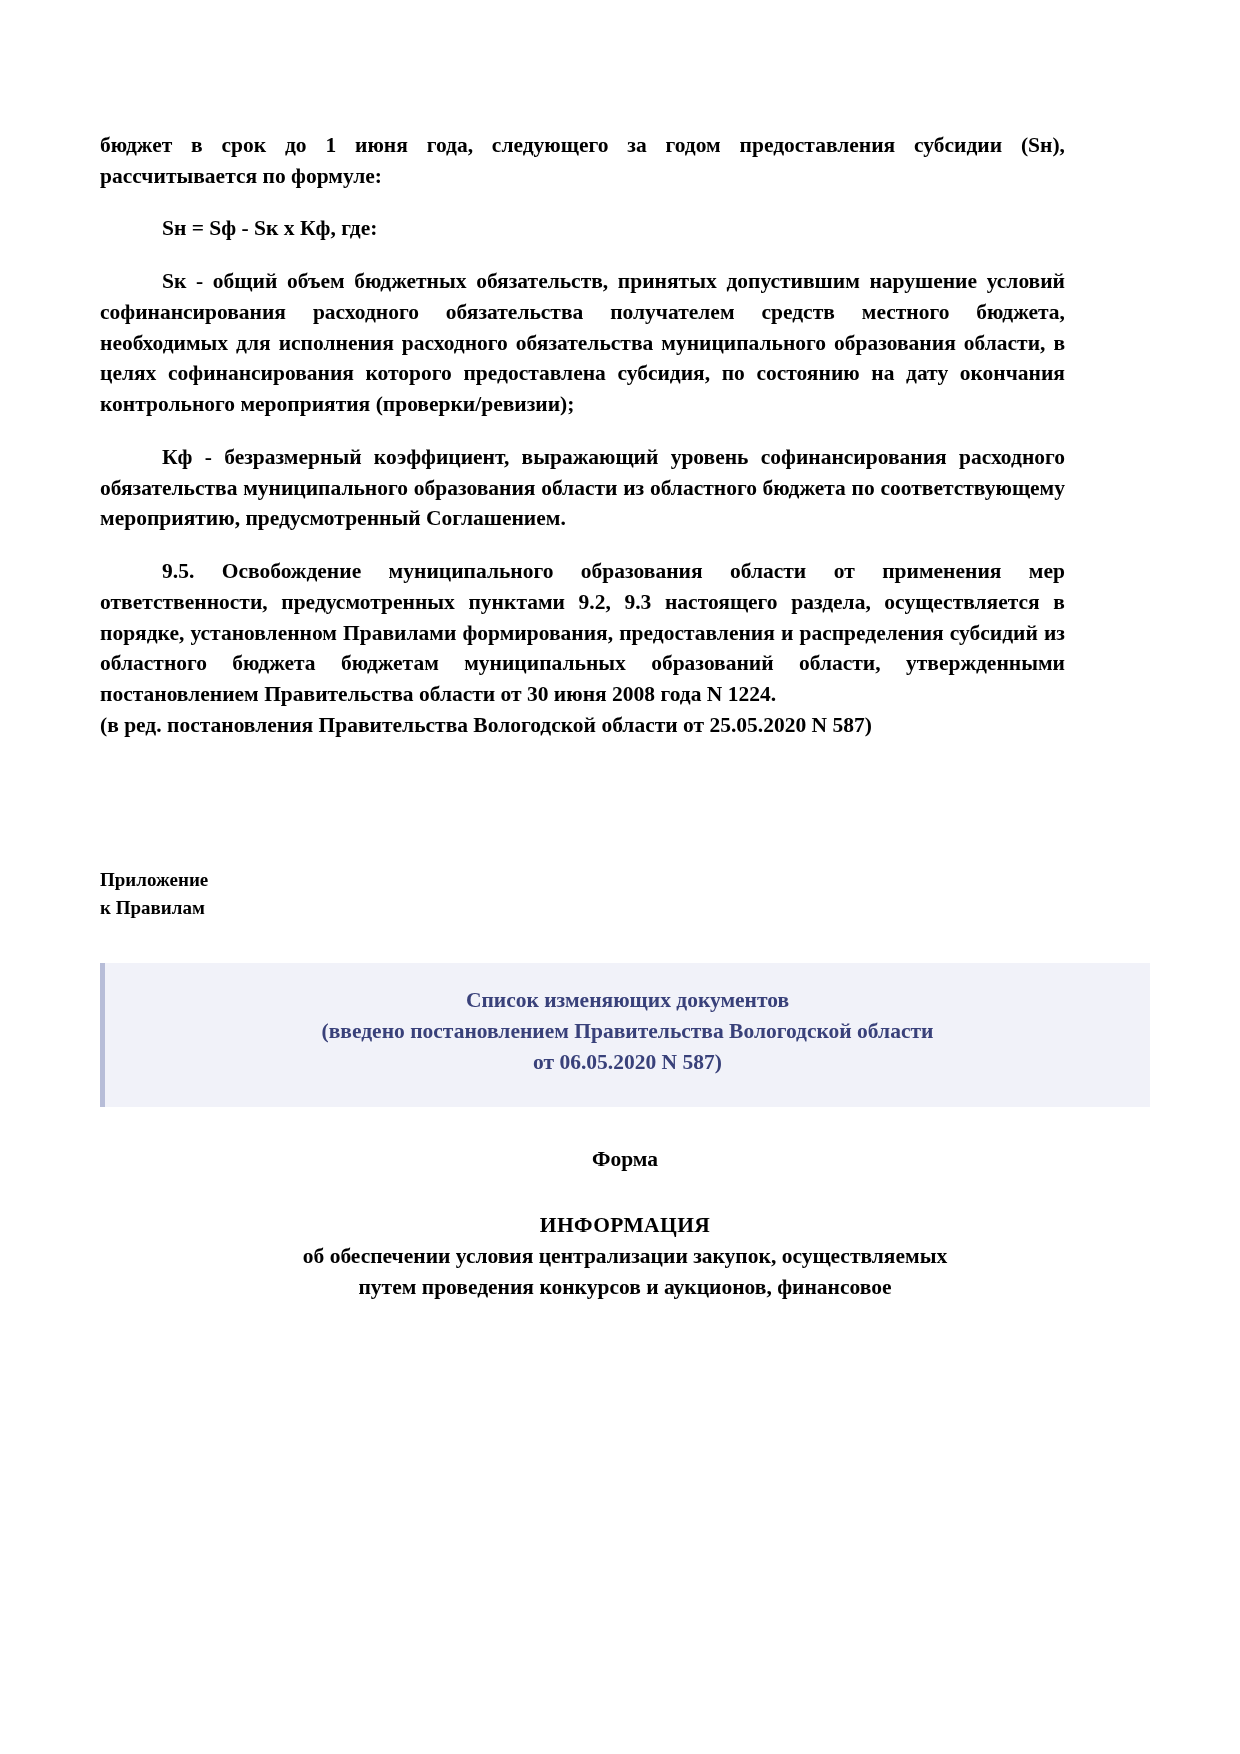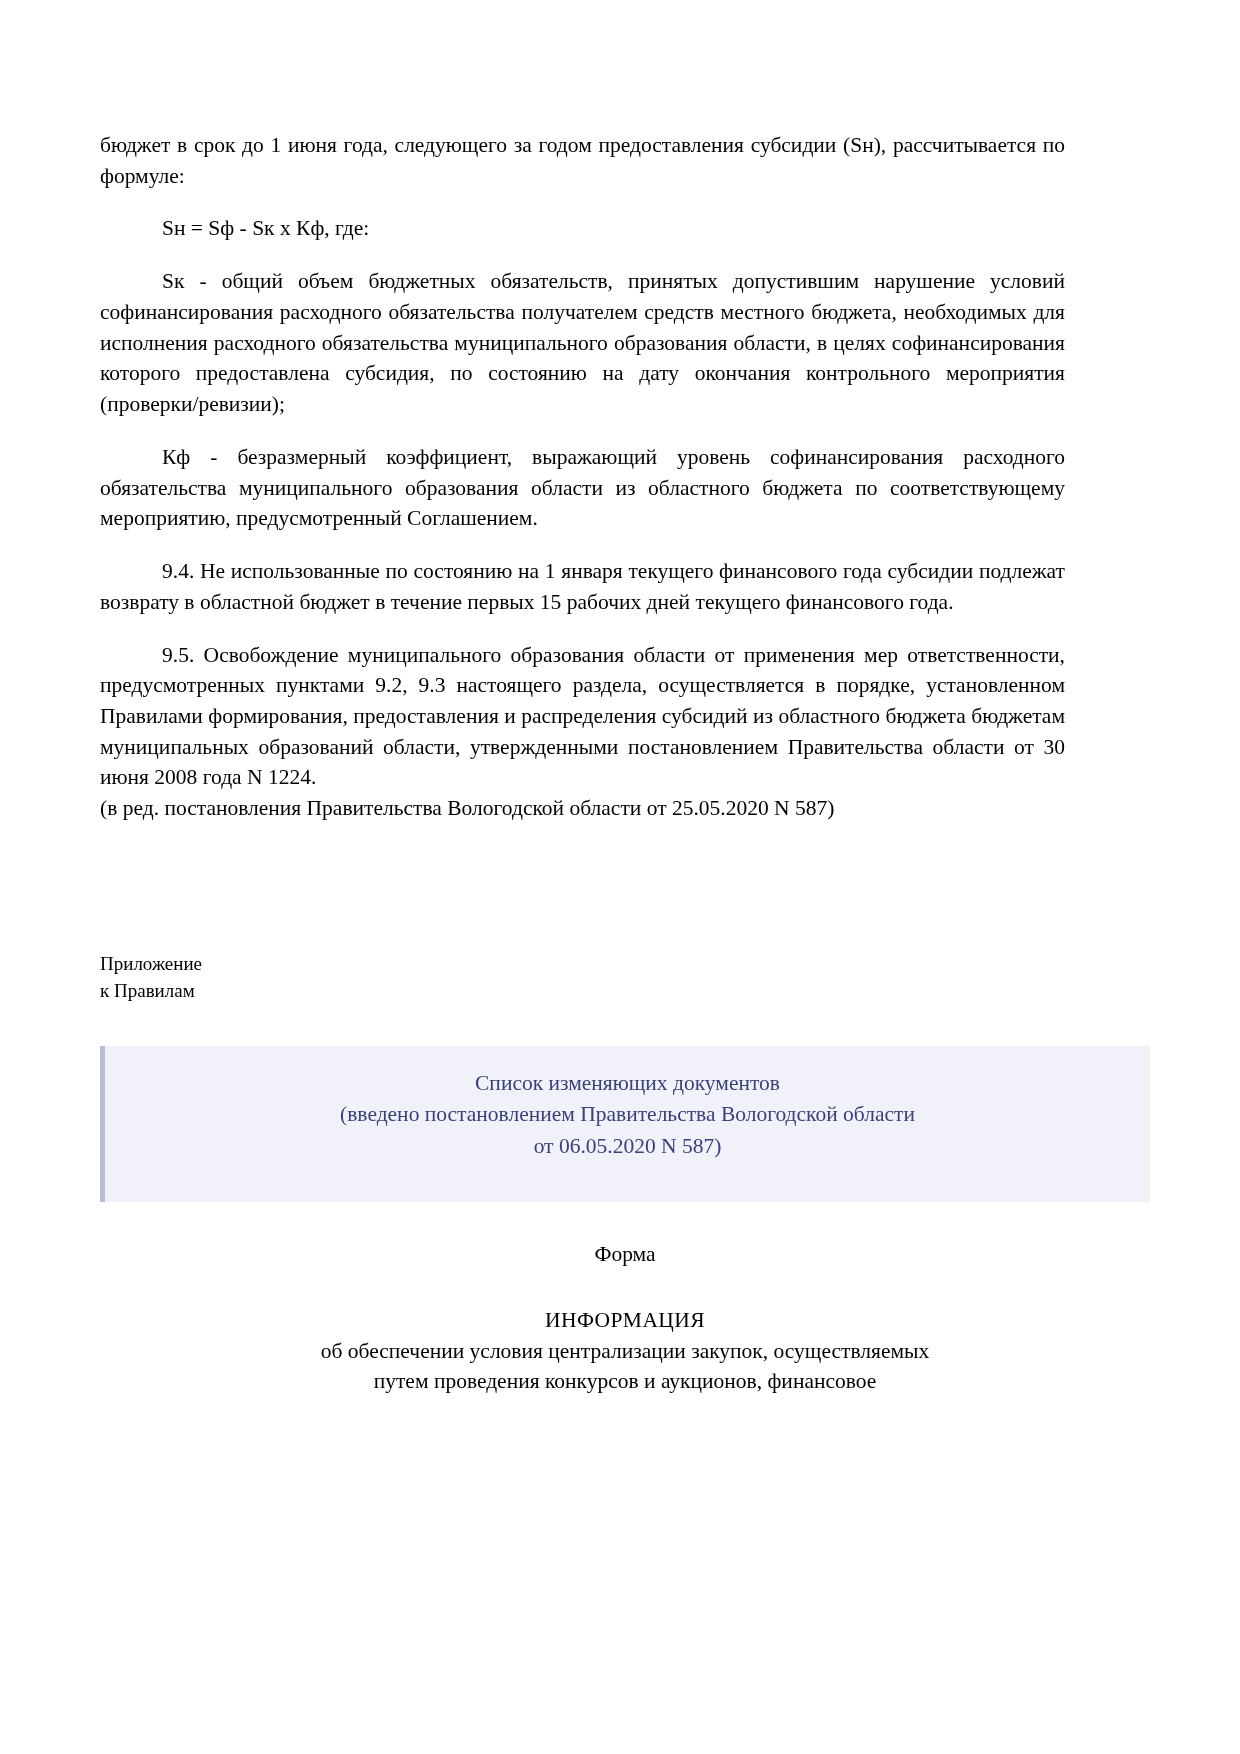--- a/index.html
+++ b/index.html
@@ -15,20 +15,21 @@
     color: #000000;
     position: relative;
     overflow: hidden;
   }
   .page {
     position: relative;
     width: 1240px;
     height: 1336px;
     box-sizing: border-box;
     padding: 130px 90px 90px 100px;
+    font-weight: bold;
   }
   .doc-body {
     width: 965px;
     font-size: 21.5px;
     line-height: 1.43;
   }
   p.para {
     margin: 0 0 22px 0;
     text-align: justify;
     text-justify: inter-word;
@@ -52,21 +53,21 @@
     line-height: 1.43;
     margin-top: 8px;
   }
   .right-block div {
     white-space: nowrap;
   }
   .change-note {
     margin: 42px 0 0 0;
     background: #f1f2f9;
     border-left: 5px solid #b7bdd8;
-    padding: 22px 30px 40px 30px;
+    padding: 22px 30px 29px 30px;
     color: #39417a;
     font-size: 21.5px;
     line-height: 1.45;
     text-align: center;
     box-sizing: border-box;
     width: 100%;
   }
   .change-note div {
     white-space: nowrap;
   }
@@ -94,21 +95,20 @@
 
     <p class="para noindent">бюджет в срок до 1 июня года, следующего за годом предоставления субсидии (Sн), рассчитывается по формуле:</p>
 
     <p class="formula">Sн = Sф - Sк x Кф, где:</p>
 
 
     <p class="para">Sк - общий объем бюджетных обязательств, принятых допустившим нарушение условий софинансирования расходного обязательства получателем средств местного бюджета, необходимых для исполнения расходного обязательства муниципального образования области, в целях софинансирования которого предоставлена субсидия, по состоянию на дату окончания контрольного мероприятия (проверки/ревизии);</p>
 
     <p class="para">Кф - безразмерный коэффициент, выражающий уровень софинансирования расходного обязательства муниципального образования области из областного бюджета по соответствующему мероприятию, предусмотренный Соглашением.</p>
 
-    <p class="para">9.4. Не использованные по состоянию на 1 января текущего финансового года субсидии подлежат возврату в областной бюджет в течение первых 15 рабочих дней текущего финансового года.</p>
 
 
     <p class="para" style="margin-bottom:0;">9.5. Освобождение муниципального образования области от применения мер ответственности, предусмотренных пунктами 9.2, 9.3 настоящего раздела, осуществляется в порядке, установленном Правилами формирования, предоставления и распределения субсидий из областного бюджета бюджетам муниципальных образований области, утвержденными постановлением Правительства области от 30 июня 2008 года N 1224.</p>
 
     <p class="para noindent" style="text-align:left;margin-bottom:0;">(в ред. постановления Правительства Вологодской области от 25.05.2020 N 587)</p>
 
   </div>
 
   <div class="spacer-lg"></div>
 

